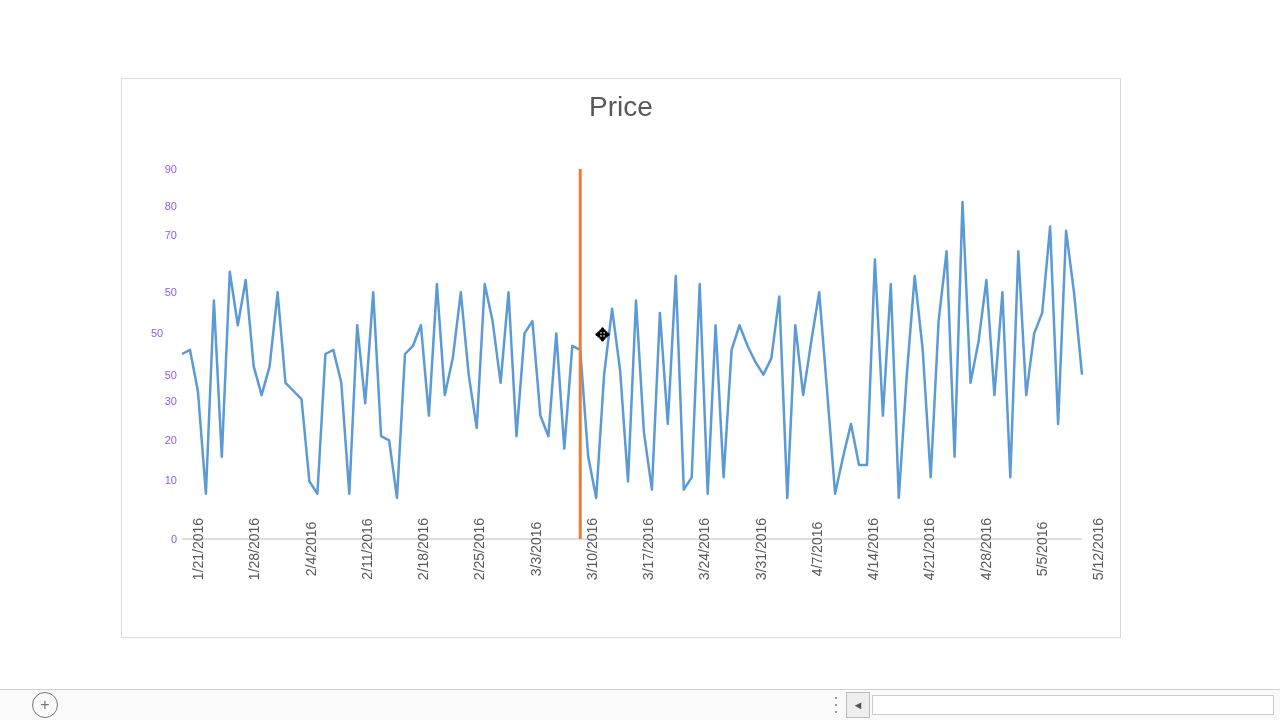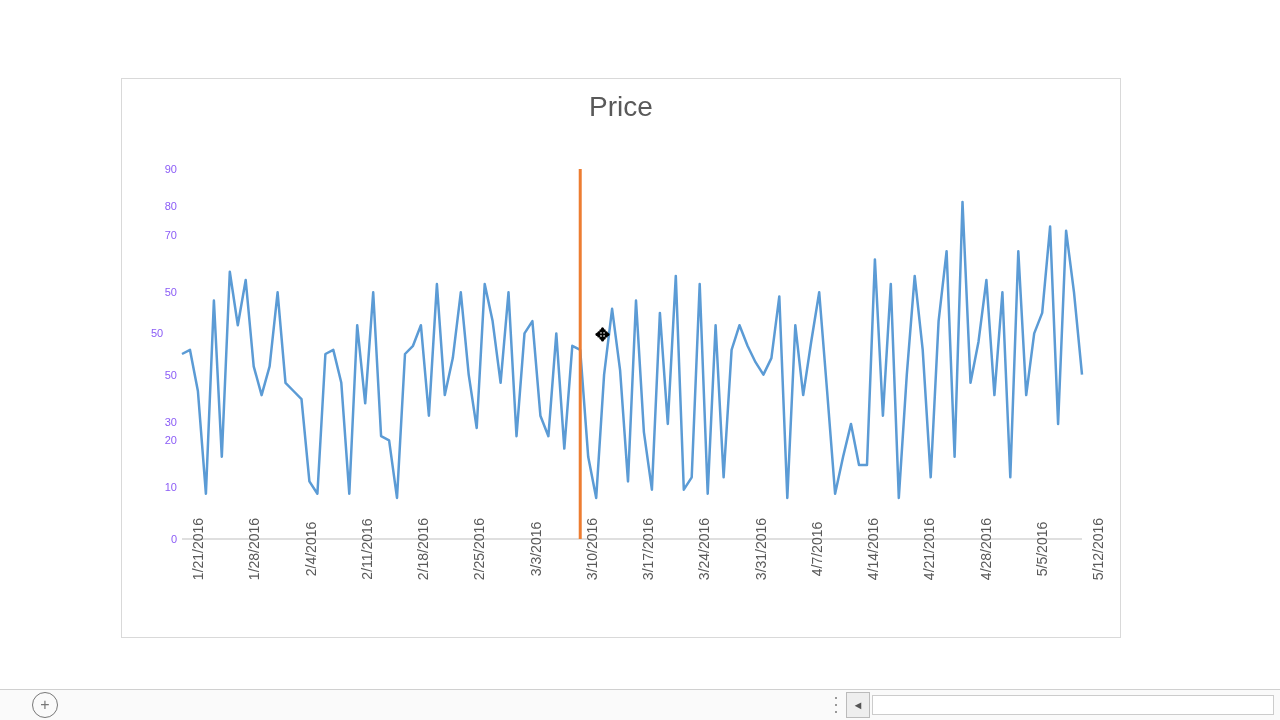--- a/index.html
+++ b/index.html
@@ -146,23 +146,23 @@
   <div class="chart-title">Price</div>
 
   <div class="plot-area">
     <svg class="line-chart">
         <line x1="0" x2="900" y1="370" y2="370" stroke="#bfbfbf" stroke-width="1"></line>
         <path d="M0.0 185.0 L8.0 180.9 L15.9 222.0 L23.9 324.8 L31.9 131.6 L39.8 287.8 L47.8 102.8 L55.8 156.2 L63.7 111.0 L71.7 197.3 L79.6 226.1 L87.6 197.3 L95.6 123.3 L103.5 213.8 L111.5 222.0 L119.5 230.2 L127.4 312.4 L135.4 324.8 L143.4 185.0 L151.3 180.9 L159.3 213.8 L167.3 324.8 L175.2 156.2 L183.2 234.3 L191.2 123.3 L199.1 267.2 L207.1 271.3 L215.0 328.9 L223.0 185.0 L231.0 176.8 L238.9 156.2 L246.9 246.7 L254.9 115.1 L262.8 226.1 L270.8 189.1 L278.8 123.3 L286.7 205.6 L294.7 259.0 L302.7 115.1 L310.6 152.1 L318.6 213.8 L326.5 123.3 L334.5 267.2 L342.5 164.4 L350.4 152.1 L358.4 246.7 L366.4 267.2 L374.3 164.4 L382.3 279.6 L390.3 176.8 L398.2 180.9 L406.2 287.8 L414.2 328.9 L422.1 205.6 L430.1 139.8 L438.1 201.4 L446.0 312.4 L454.0 131.6 L461.9 263.1 L469.9 320.7 L477.9 143.9 L485.8 254.9 L493.8 106.9 L501.8 320.7 L509.7 308.3 L517.7 115.1 L525.7 324.8 L533.6 156.2 L541.6 308.3 L549.6 180.9 L557.5 156.2 L565.5 176.8 L573.5 193.2 L581.4 205.6 L589.4 189.1 L597.3 127.4 L605.3 328.9 L613.3 156.2 L621.2 226.1 L629.2 172.7 L637.2 123.3 L645.1 222.0 L653.1 324.8 L661.1 287.8 L669.0 254.9 L677.0 296.0 L685.0 296.0 L692.9 90.4 L700.9 246.7 L708.8 115.1 L716.8 328.9 L724.8 205.6 L732.7 106.9 L740.7 180.9 L748.7 308.3 L756.6 152.1 L764.6 82.2 L772.6 287.8 L780.5 32.9 L788.5 213.8 L796.5 172.7 L804.4 111.0 L812.4 226.1 L820.4 123.3 L828.3 308.3 L836.3 82.2 L844.2 226.1 L852.2 164.4 L860.2 143.9 L868.1 57.6 L876.1 254.9 L884.1 61.7 L892.0 123.3 L900.0 205.6 " fill="none" stroke="#5b9bd5" stroke-width="2.5" stroke-linejoin="round"></path>
         <line x1="398.2300884955752" x2="398.2300884955752" y1="0" y2="370" stroke="#ed7d31" stroke-width="3"></line>
       </svg>
     <div class="move-cursor">✥</div>
   <div class="y-axis-label" style="top: 370px;">0</div>
-      <div class="y-axis-label" style="top: 318px;">10</div>
+      <div class="y-axis-label" style="top: 311px;">10</div>
       <div class="y-axis-label" style="top: 271px;">20</div>
-      <div class="y-axis-label" style="top: 253px;">30</div>
+      <div class="y-axis-label" style="top: 232px;">30</div>
       <div class="y-axis-label" style="top: 205.556px;">50</div>
       <div class="y-axis-label" style="top: 164.444px; text-align: center;">50</div>
       <div class="y-axis-label" style="top: 123.333px;">50</div>
       <div class="y-axis-label" style="top: 66px; text-align: right;">70</div>
       <div class="y-axis-label" style="top: 37px;">80</div>
       <div class="y-axis-label" style="top: 0px;">90</div>
       <div class="x-axis-label" style="left: 8px;">1/21/2016</div>
       <div class="x-axis-label" style="left: 64.25px;">1/28/2016</div>
       <div class="x-axis-label" style="left: 120.5px;">2/4/2016</div>
       <div class="x-axis-label" style="left: 176.75px;">2/11/2016</div>

